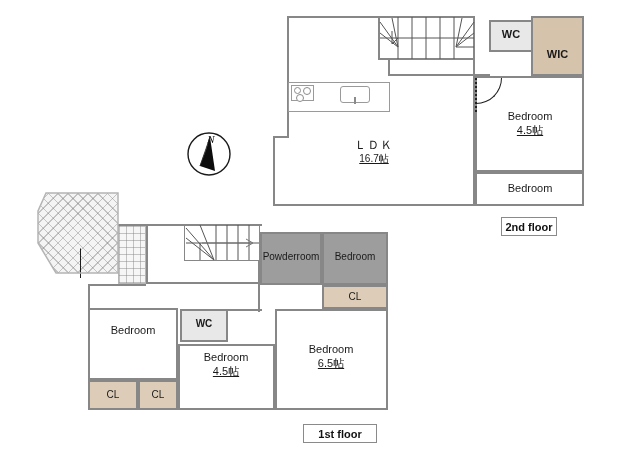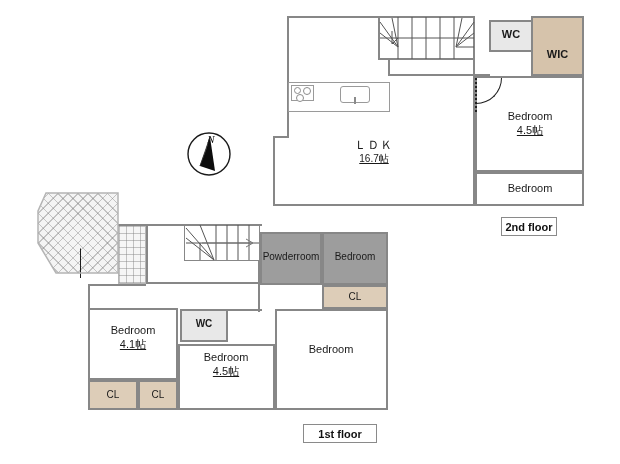--- a/index.html
+++ b/index.html
@@ -244,30 +244,30 @@
     <div class="label" style="left:322px; top:291px; width:66px; font-size:10px;">
       <span class="l1">CL</span>
     </div>
 
     <div class="label" style="left:180px; top:318px; width:48px; font-size:10px; font-weight:bold;">
       <span class="l1">WC</span>
     </div>
 
     <div class="label" style="left:90px; top:324px; width:86px; font-size:11px;">
       <span class="l1">Bedroom</span>
-      <span class="l2">4.1帖</span>
     </div>
 
     <div class="label" style="left:180px; top:351px; width:92px; font-size:11px;">
       <span class="l1">Bedroom</span>
       <span class="l2">4.5帖</span>
     </div>
 
     <div class="label" style="left:278px; top:343px; width:106px; font-size:11px;">
       <span class="l1">Bedroom</span>
+      <span class="l2">6.5帖</span>
     </div>
 
     <div class="label" style="left:88px; top:389px; width:50px; font-size:10px;">
       <span class="l1">CL</span>
     </div>
     <div class="label" style="left:138px; top:389px; width:40px; font-size:10px;">
       <span class="l1">CL</span>
     </div>
 
     <div class="floor-caption" style="left:303px; top:424px; width:74px; height:19px; line-height:19px; font-size:11px;">

